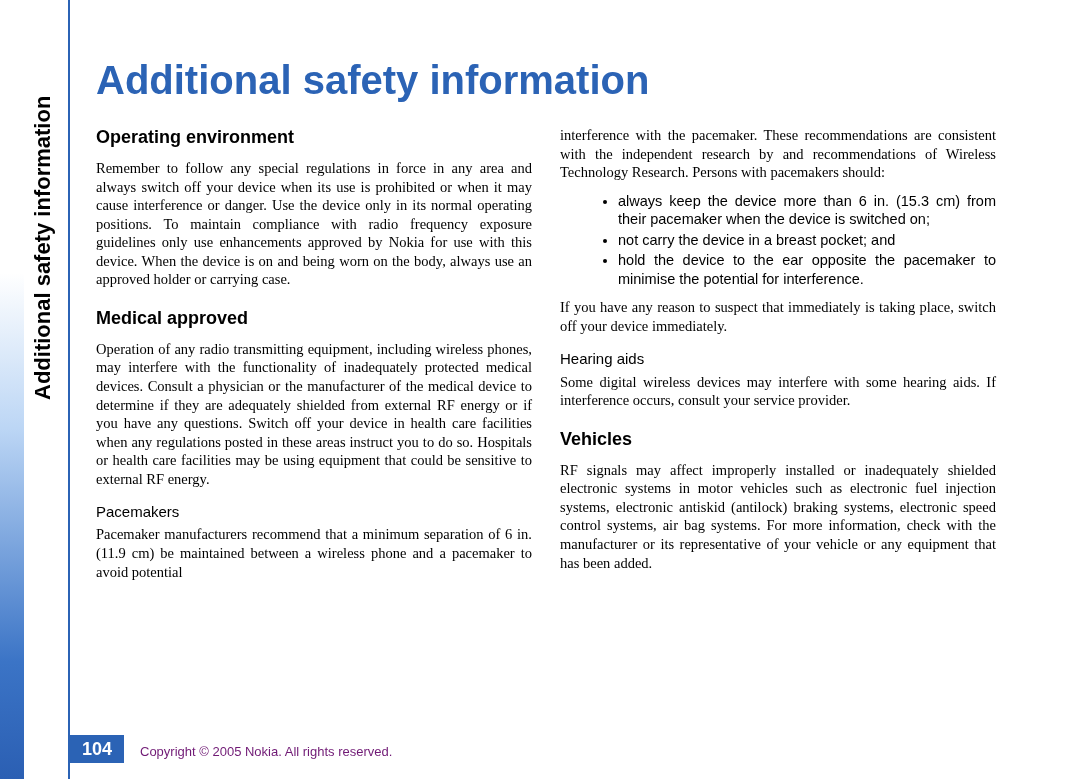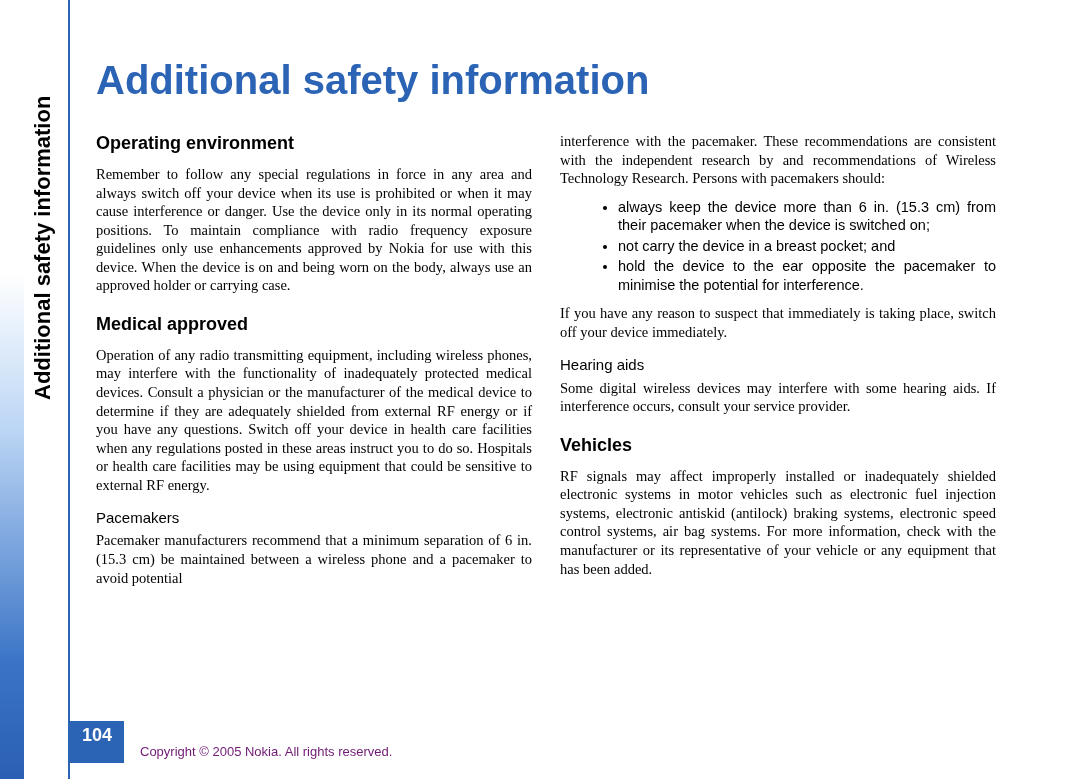--- a/index.html
+++ b/index.html
@@ -44,21 +44,21 @@
     left: 96px;
     top: 58px;
     font-size: 40px;
     font-weight: bold;
     color: #2b63b5;
     letter-spacing: 0px;
   }
   .columns {
     position: absolute;
     left: 96px;
-    top: 126px;
+    top: 120px;
     width: 900px;
     display: flex;
     gap: 28px;
   }
   .col {
     width: 436px;
     font-size: 14.5px;
     line-height: 1.28;
   }
   .h2 {
@@ -75,21 +75,21 @@
     margin-bottom: 4px;
   }
   p { margin: 0 0 10px 0; text-align: justify; font-family: Liberation Serif, serif; }
   ul { margin: 0 0 10px 0; padding-left: 22px; }
   li { margin-bottom: 2px; text-align: justify; margin-left: 36px; }
   .page-number {
     position: absolute;
     left: 70px;
     bottom: 16px;
     width: 54px;
-    height: 42px;
+    height: 28px;
     background: #2b63b5;
     color: #fff;
     font-weight: bold;
     font-size: 18px;
     text-align: center;
     line-height: 28px;
   }
   .copyright {
     position: absolute;
     left: 140px;
@@ -108,21 +108,21 @@
 
 <div class="columns">
   <div class="col">
     <div class="h2 first">Operating environment</div>
     <p>Remember to follow any special regulations in force in any area and always switch off your device when its use is prohibited or when it may cause interference or danger. Use the device only in its normal operating positions. To maintain compliance with radio frequency exposure guidelines only use enhancements approved by Nokia for use with this device. When the device is on and being worn on the body, always use an approved holder or carrying case.</p>
 
     <div class="h2">Medical approved</div>
     <p>Operation of any radio transmitting equipment, including wireless phones, may interfere with the functionality of inadequately protected medical devices. Consult a physician or the manufacturer of the medical device to determine if they are adequately shielded from external RF energy or if you have any questions. Switch off your device in health care facilities when any regulations posted in these areas instruct you to do so. Hospitals or health care facilities may be using equipment that could be sensitive to external RF energy.</p>
 
     <div class="h3">Pacemakers</div>
-    <p style="margin-bottom:0">Pacemaker manufacturers recommend that a minimum separation of 6 in. (15.3 cm) be maintained between a wireless phone and a pacemaker to avoid potential</p>
+    <p style="margin-bottom:0">Pacemaker manufacturers recommend that a minimum separation of 6 in. (11.9 cm) be maintained between a wireless phone and a pacemaker to avoid potential</p>
   </div>
 
   <div class="col">
     <p style="margin-top:6px">interference with the pacemaker. These recommendations are consistent with the independent research by and recommendations of Wireless Technology Research. Persons with pacemakers should:</p>
     <ul>
       <li>always keep the device more than 6 in. (15.3 cm) from their pacemaker when the device is switched on;</li>
       <li>not carry the device in a breast pocket; and</li>
       <li>hold the device to the ear opposite the pacemaker to minimise the potential for interference.</li>
     </ul>
     <p>If you have any reason to suspect that immediately is taking place, switch off your device immediately.</p>

